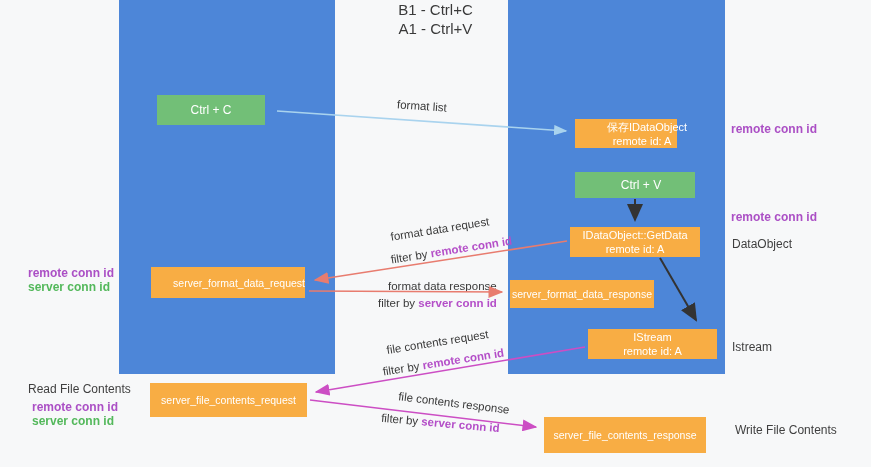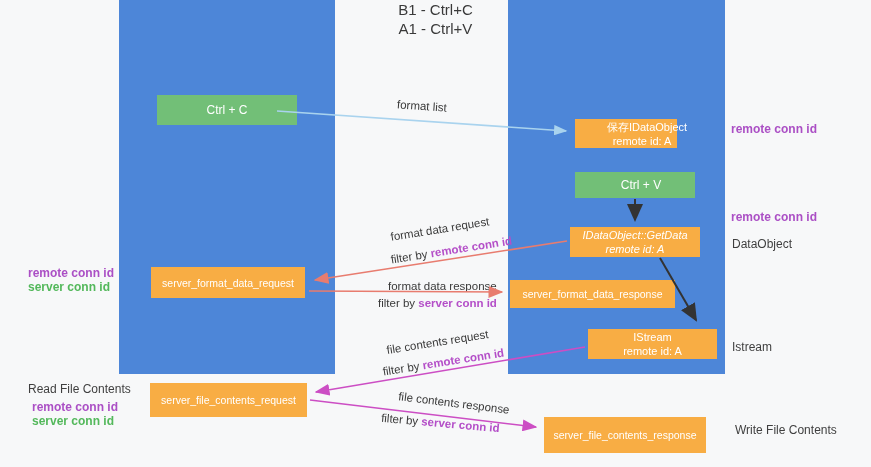--- a/index.html
+++ b/index.html
@@ -59,43 +59,43 @@
 <div class="abs col-header" style="left:508px;width:217px;">
   <div>A1</div>
   <div>remote</div>
 </div>
 
 <div class="abs col" style="left:119px;width:216px;"></div>
 <div class="abs col" style="left:508px;width:217px;"></div>
 
 <div class="abs dashed"></div>
 
-<div class="abs box green" style="left:157px;top:95px;width:140px;height:30px;font-size:12px;">
+<div class="abs box green" style="left:157px;top:95px;width:108px;height:30px;font-size:12px;">
   <div>Ctrl + C</div>
 </div>
 
 <div class="abs box orange" style="left:575px;top:119px;width:102px;height:29px;padding-left:32px;">
   <div>保存IDataObject</div>
   <div>remote id: A</div>
 </div>
 
 <div class="abs box green" style="left:575px;top:172px;width:120px;height:26px;font-size:12px;padding-left:12px;">
   <div>Ctrl + V</div>
 </div>
 
-<div class="abs box orange" style="left:570px;top:227px;width:130px;height:30px;font-style:italic;">
+<div class="abs box orange" style="left:570px;top:227px;width:130px;height:30px;">
   <div>IDataObject::GetData</div>
   <div>remote id: A</div>
 </div>
 
-<div class="abs box orange longtxt" style="left:151px;top:267px;width:154px;height:31px;">
+<div class="abs box orange longtxt" style="left:151px;top:267px;width:154px;height:31px;align-items:flex-end;">
   <div>server_format_data_request</div>
 </div>
 
-<div class="abs box orange longtxt" style="left:510px;top:280px;width:165px;height:28px;">
+<div class="abs box orange longtxt" style="left:510px;top:280px;width:144px;height:28px;">
   <div>server_format_data_response</div>
 </div>
 
 <div class="abs box orange" style="left:588px;top:329px;width:129px;height:30px;">
   <div>IStream</div>
   <div>remote id: A</div>
 </div>
 
 <div class="abs box orange longtxt" style="left:150px;top:383px;width:157px;height:34px;">
   <div>server_file_contents_request</div>

